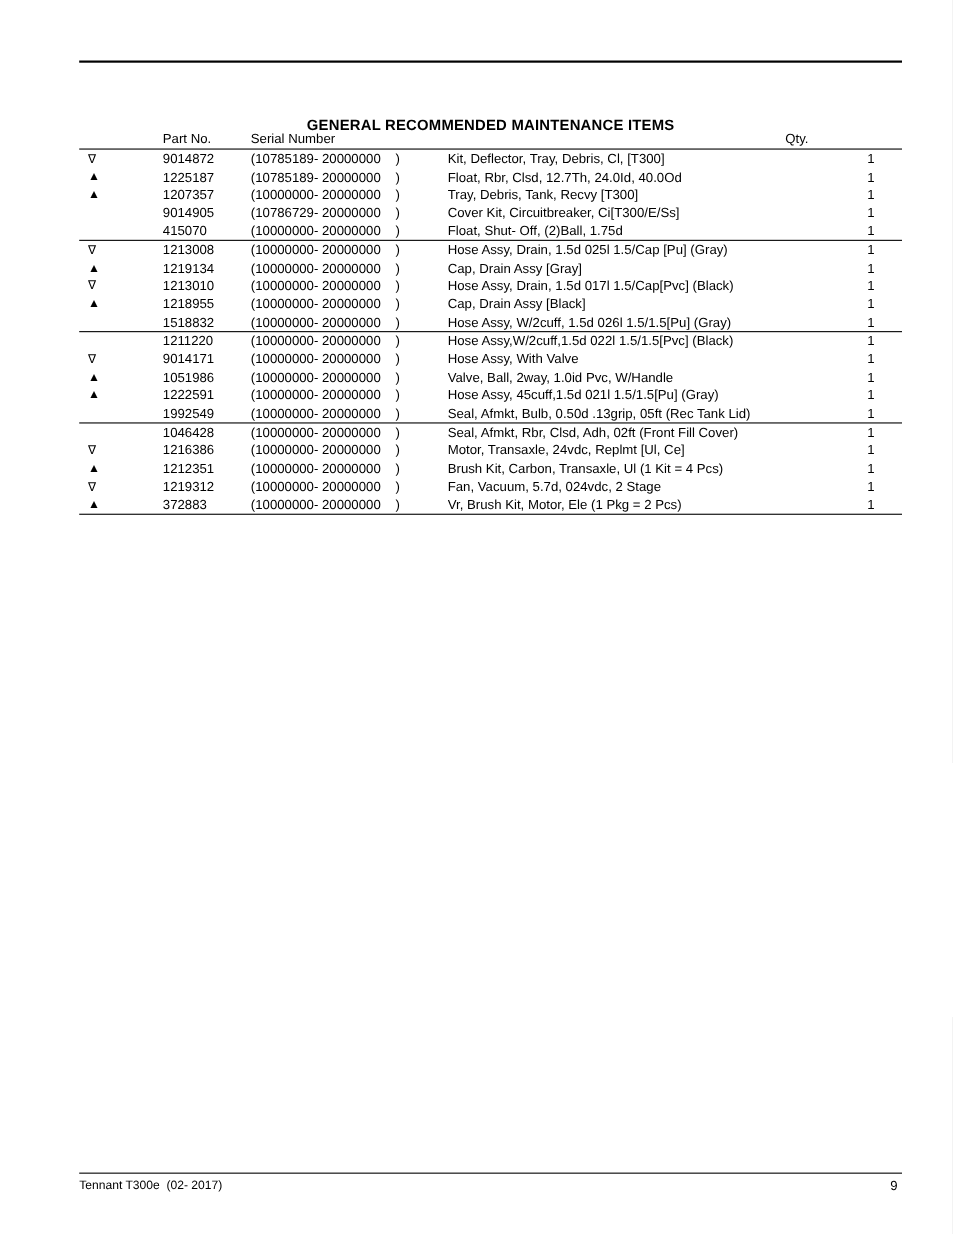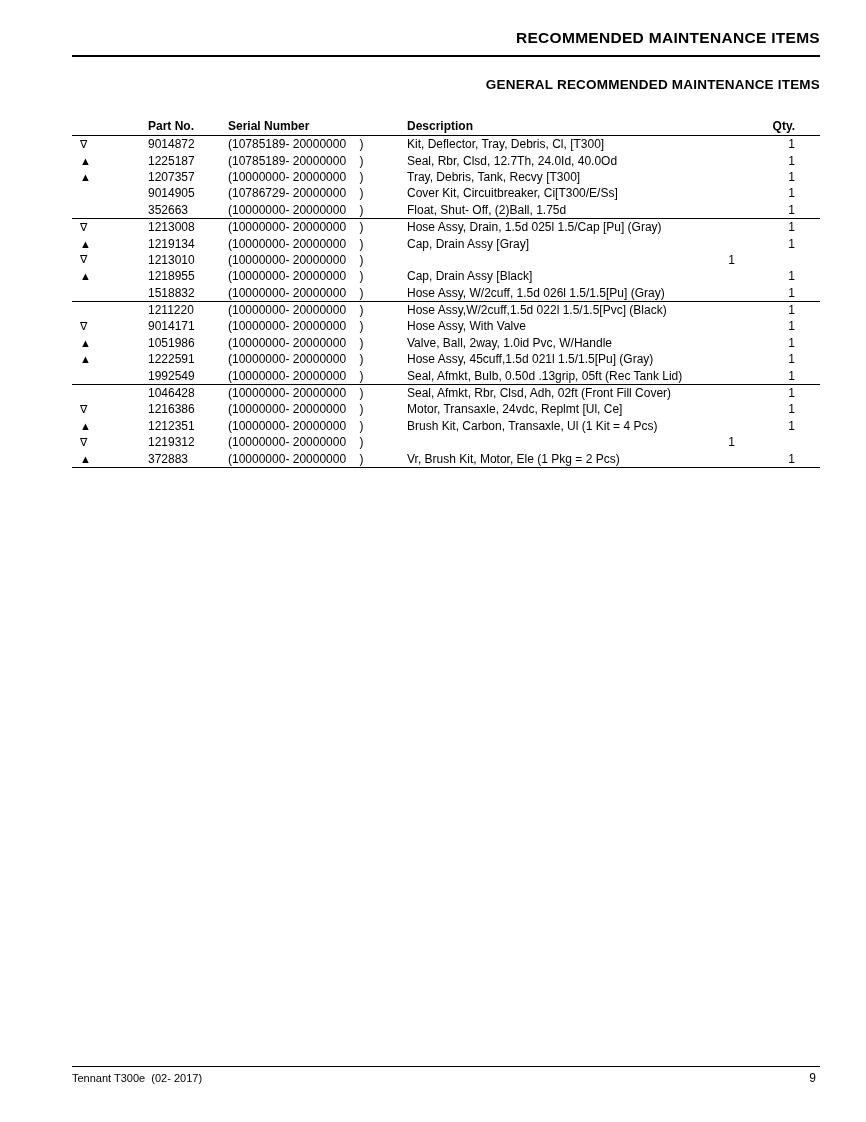--- a/index.html
+++ b/index.html
@@ -27,42 +27,42 @@
   .header-rule {
     position: absolute;
     top: 55px;
     left: 72px;
     right: 46px;
     border-top: 2px solid #000;
   }
 
   .table-title {
     position: absolute;
-    top: 77px;
+    top: 106px;
     left: 72px;
     width: 748px;
-    text-align: right;
+    text-align: center;
     font-size: 13.5px;
     font-weight: bold;
     letter-spacing: 0.2px;
   }
 
   .maint-table {
     position: absolute;
     top: 114px;
     left: 72px;
     width: 748px;
   }
   .thead, .row {
     display: grid;
     grid-template-columns: 76px 80px 179px 1fr 60px;
     align-items: center;
   }
   .thead {
-    font-weight: bold;
+    font-weight: normal;
     font-size: 12px;
     height: 19px;
     align-items: end;
     padding-bottom: 2px;
     border-bottom: 1.5px solid #000;
   }
   .thead .qty { text-align: right; padding-right: 14px; }
   .row {
     height: 16.4px;
     font-size: 12px;
@@ -92,65 +92,63 @@
     top: 1071px;
     right: 50px;
     font-size: 12px;
   }
 </style>
 </head>
 <body>
 
 <div class="page">
 
-  <div class="header-title">RECOMMENDED MAINTENANCE ITEMS</div>
   <div class="header-rule"></div>
 
   <div class="table-title">GENERAL RECOMMENDED MAINTENANCE ITEMS</div>
 
   <div class="maint-table">
     <div class="thead">
       <span class="cell mark"></span>
       <span class="cell part">Part No.</span>
       <span class="cell serial">Serial Number</span>
-      <span class="cell desc">Description</span>
       <span class="cell qty">Qty.</span>
     </div>
     <div>
         <div class="row">
       <span class="cell mark">∇</span>
       <span class="cell part">9014872</span>
       <span class="cell serial">(10785189- 20000000    )</span>
       <span class="cell desc">Kit, Deflector, Tray, Debris, Cl, [T300]</span>
       <span class="cell qty">1</span>
     </div>
         <div class="row">
       <span class="cell mark">▲</span>
       <span class="cell part">1225187</span>
       <span class="cell serial">(10785189- 20000000    )</span>
-      <span class="cell desc">Seal, Rbr, Clsd, 12.7Th, 24.0Id, 40.0Od</span>
+      <span class="cell desc">Float, Rbr, Clsd, 12.7Th, 24.0Id, 40.0Od</span>
       <span class="cell qty">1</span>
     </div>
         <div class="row">
       <span class="cell mark">▲</span>
       <span class="cell part">1207357</span>
       <span class="cell serial">(10000000- 20000000    )</span>
       <span class="cell desc">Tray, Debris, Tank, Recvy [T300]</span>
       <span class="cell qty">1</span>
     </div>
         <div class="row">
       <span class="cell mark"></span>
       <span class="cell part">9014905</span>
       <span class="cell serial">(10786729- 20000000    )</span>
       <span class="cell desc">Cover Kit, Circuitbreaker, Ci[T300/E/Ss]</span>
       <span class="cell qty">1</span>
     </div>
         <div class="row divider">
       <span class="cell mark"></span>
-      <span class="cell part">352663</span>
+      <span class="cell part">415070</span>
       <span class="cell serial">(10000000- 20000000    )</span>
       <span class="cell desc">Float, Shut- Off, (2)Ball, 1.75d</span>
       <span class="cell qty">1</span>
     </div>
         <div class="row">
       <span class="cell mark">∇</span>
       <span class="cell part">1213008</span>
       <span class="cell serial">(10000000- 20000000    )</span>
       <span class="cell desc">Hose Assy, Drain, 1.5d 025l 1.5/Cap [Pu] (Gray)</span>
       <span class="cell qty">1</span>
@@ -159,20 +157,21 @@
       <span class="cell mark">▲</span>
       <span class="cell part">1219134</span>
       <span class="cell serial">(10000000- 20000000    )</span>
       <span class="cell desc">Cap, Drain Assy [Gray]</span>
       <span class="cell qty">1</span>
     </div>
         <div class="row">
       <span class="cell mark">∇</span>
       <span class="cell part">1213010</span>
       <span class="cell serial">(10000000- 20000000    )</span>
+      <span class="cell desc">Hose Assy, Drain, 1.5d 017l 1.5/Cap[Pvc] (Black)</span>
       <span class="cell qty">1</span>
     </div>
         <div class="row">
       <span class="cell mark">▲</span>
       <span class="cell part">1218955</span>
       <span class="cell serial">(10000000- 20000000    )</span>
       <span class="cell desc">Cap, Drain Assy [Black]</span>
       <span class="cell qty">1</span>
     </div>
         <div class="row divider">
@@ -235,20 +234,21 @@
       <span class="cell mark">▲</span>
       <span class="cell part">1212351</span>
       <span class="cell serial">(10000000- 20000000    )</span>
       <span class="cell desc">Brush Kit, Carbon, Transaxle, Ul (1 Kit = 4 Pcs)</span>
       <span class="cell qty">1</span>
     </div>
         <div class="row">
       <span class="cell mark">∇</span>
       <span class="cell part">1219312</span>
       <span class="cell serial">(10000000- 20000000    )</span>
+      <span class="cell desc">Fan, Vacuum, 5.7d, 024vdc, 2 Stage</span>
       <span class="cell qty">1</span>
     </div>
         <div class="row divider">
       <span class="cell mark">▲</span>
       <span class="cell part">372883</span>
       <span class="cell serial">(10000000- 20000000    )</span>
       <span class="cell desc">Vr, Brush Kit, Motor, Ele (1 Pkg = 2 Pcs)</span>
       <span class="cell qty">1</span>
     </div>
       </div>

